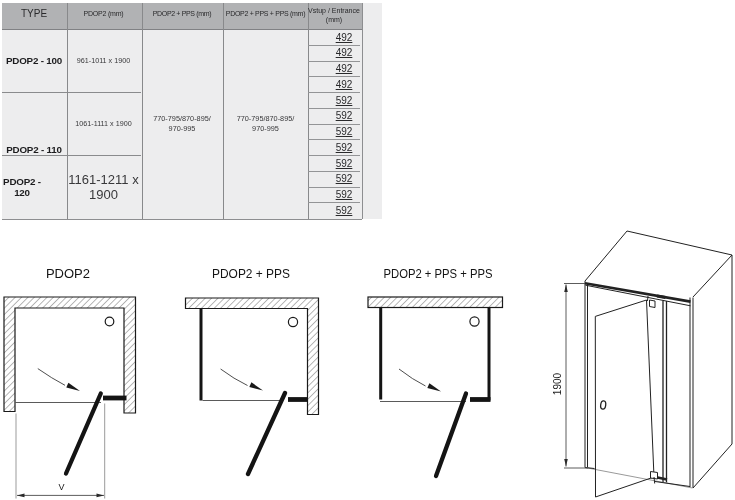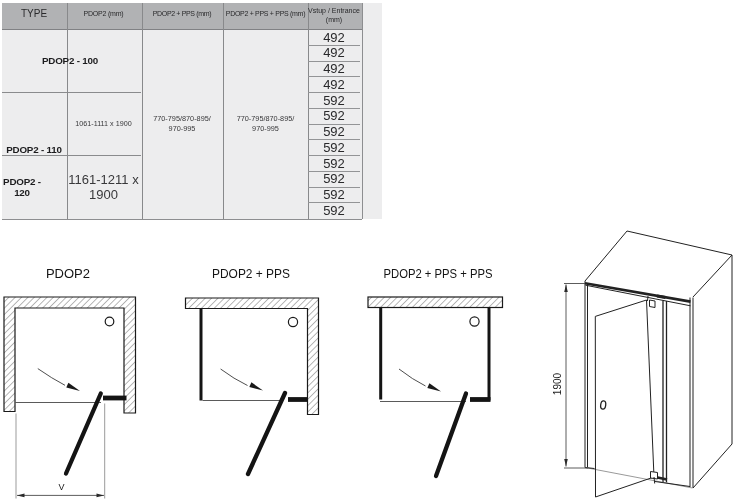--- a/index.html
+++ b/index.html
@@ -1,20 +1,20 @@
 <!DOCTYPE html>
 <html><head>
 <meta charset="utf-8">
 <style>
   html,body{margin:0;padding:0;}
   body{width:735px;height:500px;position:relative;background:#fff;
        font-family:"Liberation Sans", sans-serif;}
   .abs{position:absolute;}
   .ctr{display:flex;align-items:center;justify-content:center;text-align:center;}
-  .ev{left:306px;width:52px;height:15.25px;font-size:13px;color:#29292b;display:flex;align-items:center;justify-content:center;}
+  .ev{left:316px;width:52px;height:15.25px;font-size:10px;color:#29292b;display:flex;align-items:center;justify-content:center;text-decoration:underline;}
   .evl{left:306px;width:52px;height:1px;background:#939496;}
 </style>
 </head>
 <body>
 
 <div class="abs" style="left:2px;top:3px;width:360px;height:216px;background:#ededee;padding-left:20px;">
 
   <div class="abs" style="left:0;top:0;width:360px;height:26px;background:#b1b2b4;border-bottom:1px solid #808184;"></div>
 
   <div class="abs" style="left:359.5px;top:0;width:1px;height:216px;background:#8d8e90;"></div>
@@ -36,26 +36,27 @@
   <div class="abs ctr" style="left:0;top:0;width:64px;height:21px;font-size:10px;color:#29292b;">TYPE</div>
 
   <div class="abs ctr" style="left:64px;top:0;width:75px;height:21px;font-size:7px;color:#29292b;letter-spacing:-0.2px;">PDOP2 (mm)</div>
 
   <div class="abs ctr" style="left:139px;top:0;width:82px;height:21px;font-size:7px;color:#29292b;white-space:nowrap;letter-spacing:-0.35px;">PDOP2 + PPS (mm)</div>
 
   <div class="abs ctr" style="left:221px;top:0;width:85px;height:21px;font-size:7px;color:#29292b;white-space:nowrap;letter-spacing:-0.3px;">PDOP2 + PPS + PPS (mm)</div>
 
   <div class="abs ctr" style="left:306px;top:0;width:52px;height:25px;font-size:7px;color:#29292b;line-height:9.5px;white-space:nowrap;padding-bottom:1px;box-sizing:border-box;">Vstup / Entrance<br>(mm)</div>
 
-  <div class="abs ctr" style="left:0;top:26px;width:64px;height:63px;font-size:9.8px;font-weight:bold;color:#1c1c1e;letter-spacing:-0.2px;margin-left:36px;">PDOP2 - 100</div>
+  <div class="abs ctr" style="left:0;top:26px;width:64px;height:63px;font-size:9.8px;font-weight:bold;color:#1c1c1e;letter-spacing:-0.2px;">PDOP2 - 100</div>
 
   <div class="abs ctr" style="left:0;top:89px;width:64px;height:63px;font-size:9.8px;font-weight:bold;color:#1c1c1e;letter-spacing:-0.2px;margin-top:26px;">PDOP2 - 110</div>
 
   <div class="abs ctr" style="left:0;top:152px;width:40px;height:63px;font-size:9.8px;font-weight:bold;color:#1c1c1e;letter-spacing:-0.2px;">PDOP2 - 120</div>
 
+  <div class="abs ctr" style="left:64px;top:26px;width:75px;height:63px;font-size:7.2px;color:#38383a;">961-1011 x 1900</div>
 
   <div class="abs ctr" style="left:64px;top:89px;width:75px;height:63px;font-size:7.2px;color:#38383a;">1061-1111 x 1900</div>
 
   <div class="abs ctr" style="left:64px;top:152px;width:75px;height:63px;font-size:13px;color:#38383a;">1161-1211 x 1900</div>
 
   <div class="abs ctr" style="left:139px;top:26px;width:82px;height:189px;font-size:7.3px;color:#38383a;line-height:9.7px;">770-795/870-895/<br>970-995</div>
 
   <div class="abs ctr" style="left:221px;top:26px;width:85px;height:189px;font-size:7.3px;color:#38383a;line-height:9.7px;">770-795/870-895/<br>970-995</div>
 
   <div class="abs ev" style="top:26.5px;">492</div>

